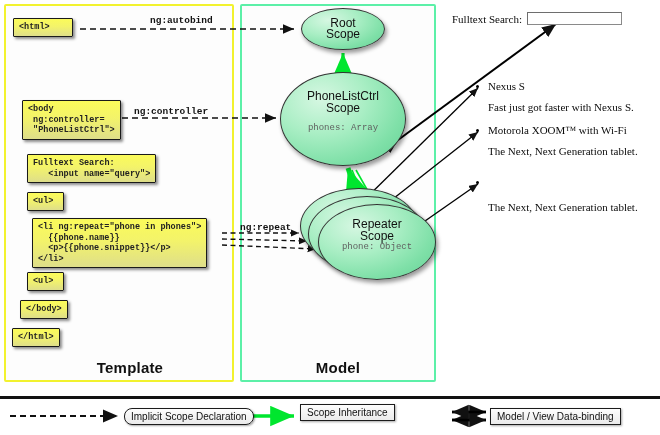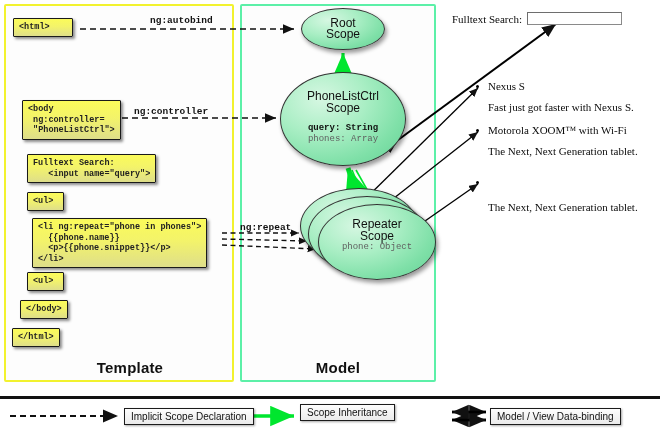--- a/index.html
+++ b/index.html
@@ -163,21 +163,21 @@
     position: absolute;
     background: linear-gradient(180deg,#fdfdfd 0%, #ebebeb 100%);
     border: 1.5px solid #1c1c1c;
     font-family: "Liberation Sans", sans-serif;
     font-size: 10px;
     color: #111;
     padding: 2px 6px;
     white-space: nowrap;
     box-shadow: 1px 1px 2px rgba(0,0,0,.35);
   }
-  #leg-box-1 { left: 124px; top: 4px; }
+  #leg-box-1 { left: 124px; top: 4px; border-radius: 8px; }
   #leg-box-2 { left: 300px; top: 0; }
   #leg-box-3 { left: 490px; top: 4px; }
 
   svg.overlay {
     position: absolute; left: 0; top: 0;
     width: 660px; height: 435px;
     pointer-events: none;
   }
 </style>
 </head>
@@ -262,21 +262,20 @@
 
   <div class="scope" id="scope-root">
     <div class="t">Root</div>
     <div class="t">Scope</div>
   </div>
 
   <div class="scope" id="scope-ctrl">
     <div class="t">PhoneListCtrl</div>
     <div class="t">Scope</div>
     <div class="vars">
-      <div class="mono b">query: String</div>
       <div class="mono g">phones: Array</div>
     </div>
   </div>
 
   <div class="scope" id="scope-rep3"></div>
   <div class="scope" id="scope-rep2"></div>
   <div class="scope" id="scope-rep1">
     <div class="t">Repeater</div>
     <div class="t">Scope</div>
     <div class="vars">

